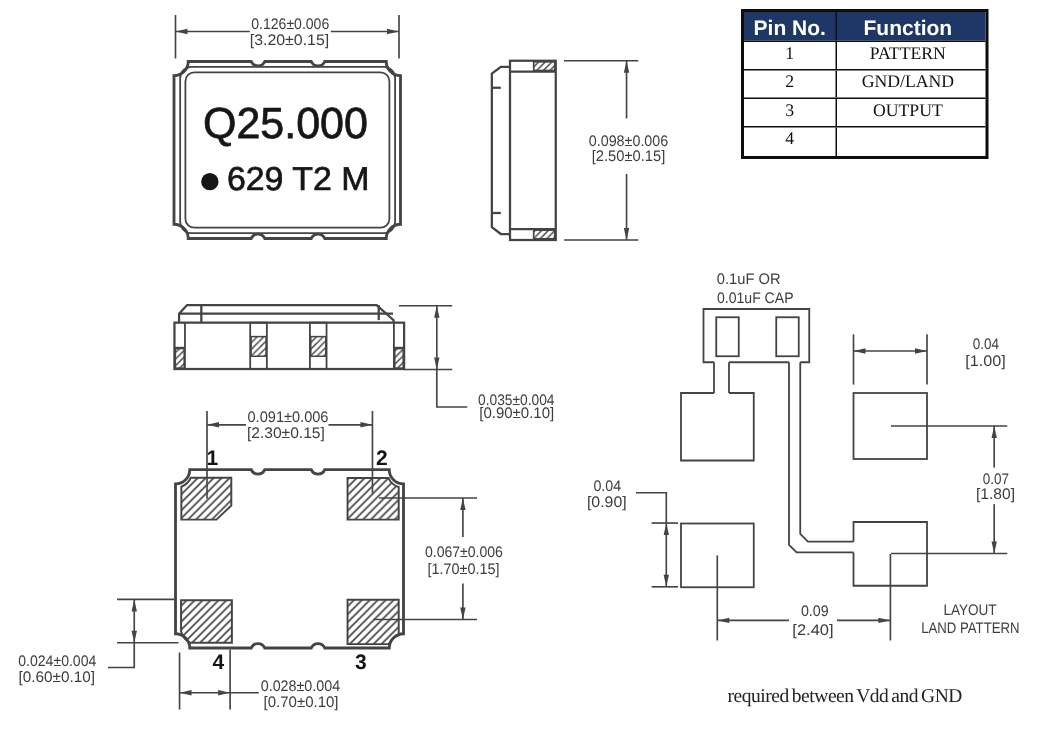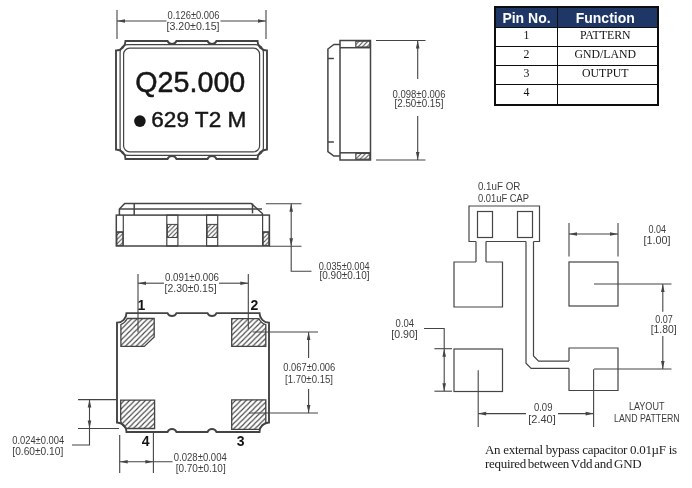--- a/index.html
+++ b/index.html
@@ -257,14 +257,14 @@
       </div>
   <div class="trow brow">
         <div class="c1">3</div>
         <div class="c2">OUTPUT</div>
       </div>
   <div class="trow brow">
         <div class="c1">4</div>
       </div>
 </div>
 
-<div id="note"><span id="nl1">An external bypass capacitor 0.01µF is</span><br><span id="nl2" style="word-spacing:-1px;font-family:Liberation Serif, serif;">required between Vdd and GND</span></div>
+<div id="note"><br><span id="nl2" style="word-spacing:-1px;font-family:Liberation Serif, serif;">required between Vdd and GND</span></div>
 </div>
 
 </body></html>

